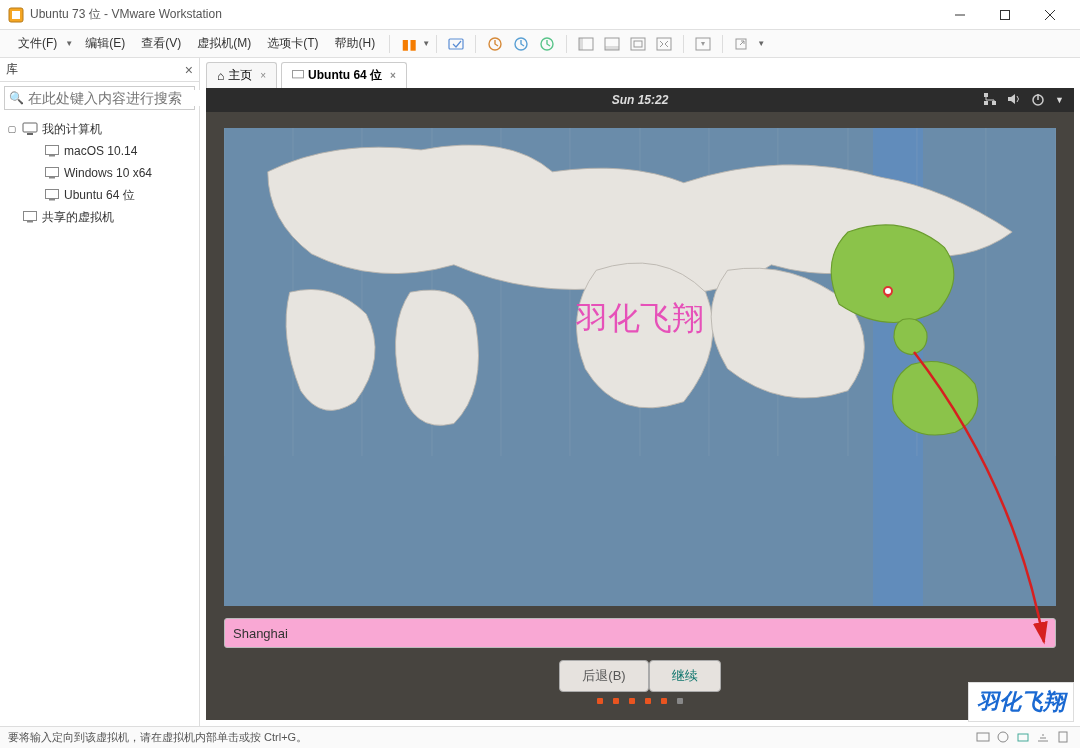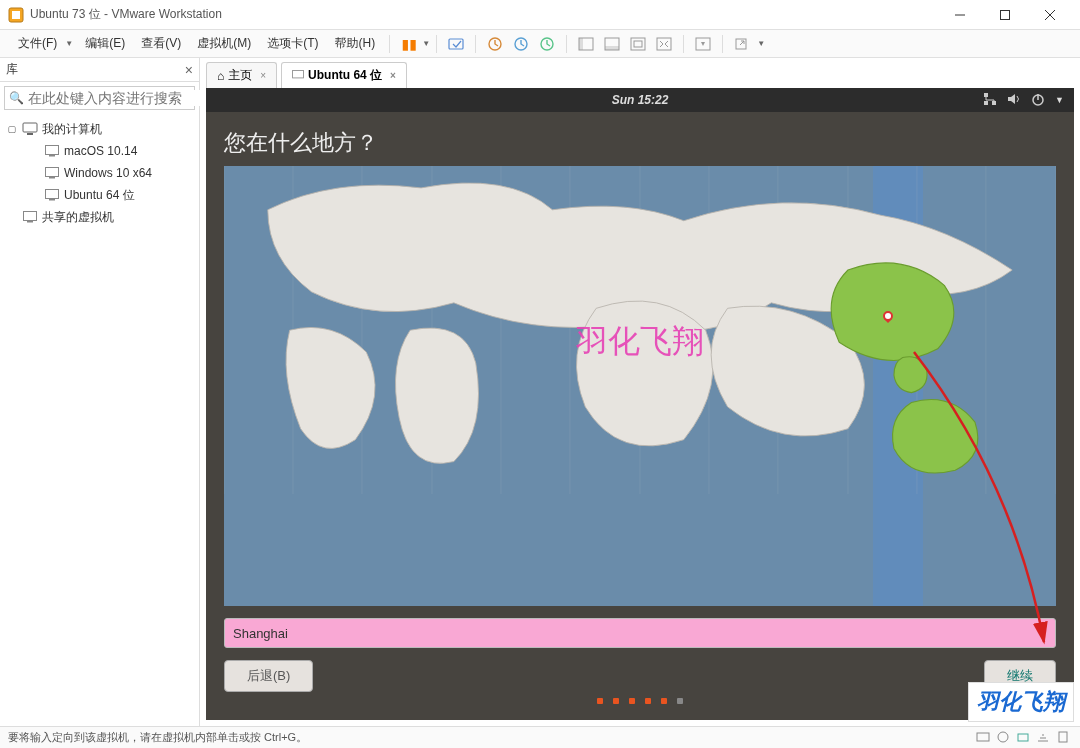--- a/index.html
+++ b/index.html
@@ -60,21 +60,21 @@
 .map-box { flex: 1; background: #6a8caa; position: relative; overflow: hidden; }
 .map-box svg { position: absolute; inset: 0; }
 .tz-strip { position: absolute; top: 0; bottom: 0; background: rgba(90,140,200,0.55); }
 .watermark-center { position: absolute; top: 40%; left: 50%; transform: translate(-50%,-50%); color: #e642b5; font-size: 32px; font-family: "KaiTi", serif; opacity: 0.9; pointer-events: none; }
 .marker { position: absolute; width: 10px; height: 10px; border: 2px solid #d33; border-radius: 50%; background: #fff; }
 .marker::after { content:''; position: absolute; left:50%; top:100%; border: 4px solid transparent; border-top-color:#d33; transform: translateX(-50%); }
 
 .loc-input-row { margin-top: 12px; }
 .loc-input { width: 100%; height: 30px; border: 1px solid #bbb; border-radius: 3px; padding: 0 8px; font-size: 13px; background: #f9a8d4; color: #333; }
 
-.btn-row { display: flex; justify-content: space-between; margin-top: 12px; }
+.btn-row { display: flex; justify-content: center; margin-top: 12px; }
 .ubtn { padding: 6px 22px; border: 1px solid #aaa; background: #e6e2de; border-radius: 4px; font-size: 13px; color: #575757; cursor: pointer; }
 .ubtn.primary { color: #0f766e; }
 
 .dots { height: 12px; display: flex; gap: 10px; justify-content: center; margin-top: 6px; }
 .dot { width: 6px; height: 6px; border-radius: 1px; background: #e95420; }
 .dot.grey { background: #888; }
 
 .arrow { position: absolute; pointer-events: none; }
 
 
@@ -291,21 +291,20 @@
                 </svg></span>
             <span><svg width="14" height="14" viewBox="0 0 14 14" fill="none" stroke="#ccc" stroke-width="1.5">
                   <circle cx="7" cy="8" r="5"></circle>
                   <line x1="7" y1="2" x2="7" y2="8"></line>
                 </svg></span>
             <span style="font-size:9px">▼</span>
           </span>
         </div>
 
         <div class="install-body">
-          <div class="install-title">您在什么地方？</div>
 
           <div class="map-box">
             <div class="tz-strip" style="left:78%;width:6%"></div>
             <svg viewBox="0 0 760 300" preserveAspectRatio="none">
 
               <g stroke="#95a8ba" stroke-width="0.5" opacity="0.5">
                 <line x1="0" y1="0" x2="0" y2="300"></line>
                   <line x1="63" y1="0" x2="63" y2="300"></line>
                   <line x1="126" y1="0" x2="126" y2="300"></line>
                   <line x1="190" y1="0" x2="190" y2="300"></line>

